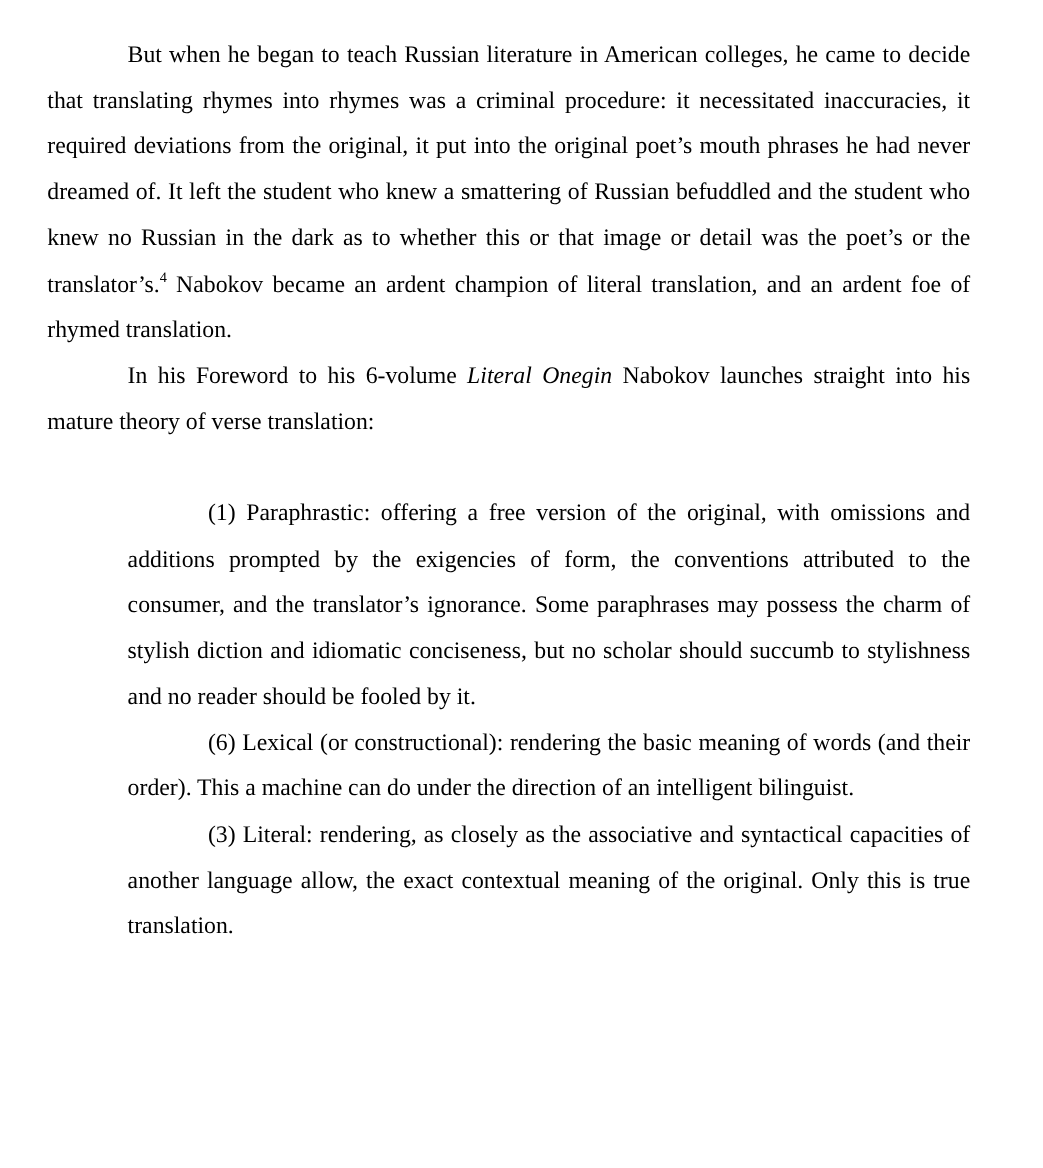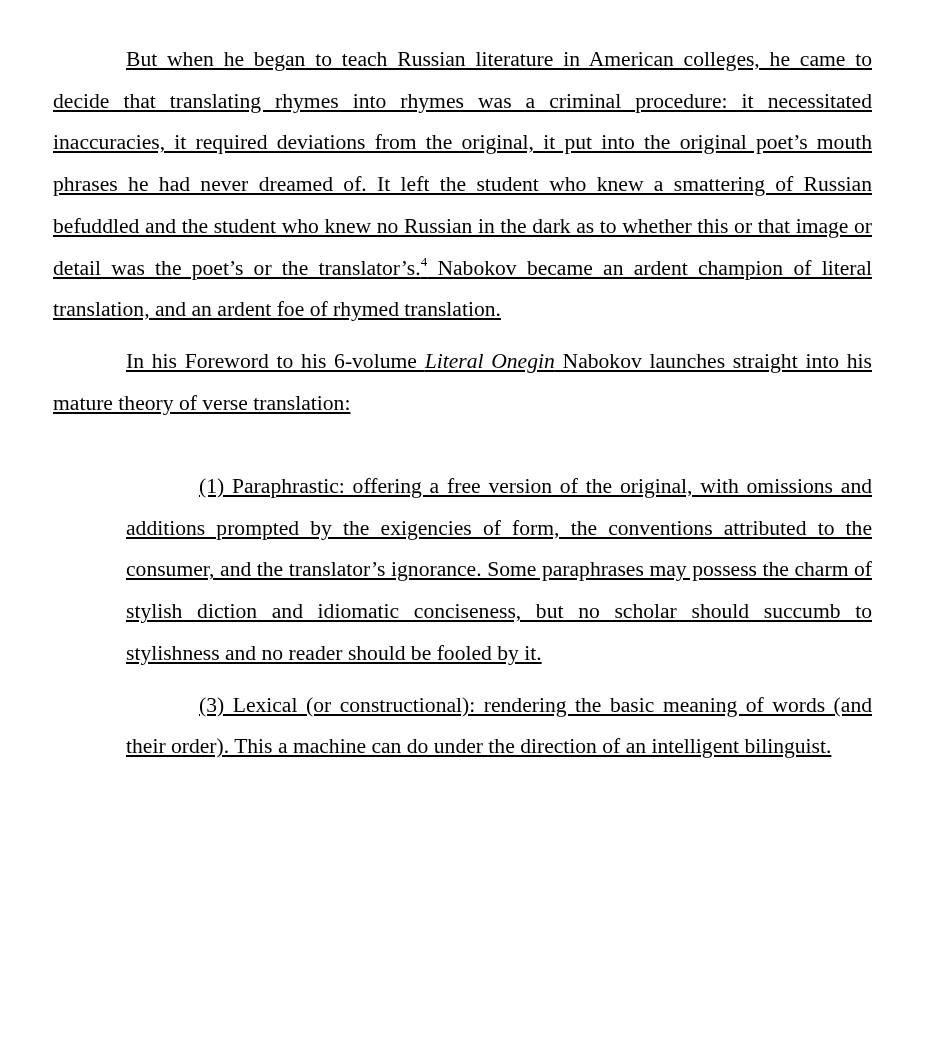--- a/index.html
+++ b/index.html
@@ -15,26 +15,25 @@
       color: #000000;
       font-family: "Liberation Serif", "DejaVu Serif", serif;
     }
     .page {
       position: absolute;
       left: 43px;
       top: 29px;
       width: 839px;
     }
     p {
-      margin: 10px;
+      margin: 0;
       font-size: 21.6px;
       line-height: 41.7px;
       text-align: justify;
       text-align-last: left;
-      text-decoration: underline;
     }
     .indent {
       text-indent: 73px;
     }
     .blockquote {
       margin-left: 73px;
       margin-top: 41.7px;
     }
     sup {
       font-size: 13px;
@@ -47,16 +46,17 @@
 <body>
 
 <div class="page">
 
   <p class="indent"><span>But when he began to teach Russian literature in American colleges, he came to decide that translating rhymes into rhymes was a criminal procedure: it necessitated inaccuracies, it required deviations from the original, it put into the original poet’s mouth phrases he had never dreamed of. It left the student who knew a smattering of Russian befuddled and the student who knew no Russian in the dark as to whether this or that image or detail was the poet’s or the translator’s.</span><sup>4</sup><span> Nabokov became an ardent champion of literal translation, and an ardent foe of rhymed translation.</span></p>
 
   <p class="indent"><span>In his Foreword to his 6-volume </span><em>Literal Onegin</em><span> Nabokov launches straight into his mature theory of verse translation:</span></p>
 
   <div class="blockquote">
     <p class="indent">(1) Paraphrastic: offering a free version of the original, with omissions and additions prompted by the exigencies of form, the conventions attributed to the consumer, and the translator’s ignorance. Some paraphrases may possess the charm of stylish diction and idiomatic conciseness, but no scholar should succumb to stylishness and no reader should be fooled by it.</p>
-    <p class="indent">(3) Lexical (or constructional): rendering the basic meaning of words (and their order). This a machine can do under the direction of an intelligent bilinguist.</p>
+    <p class="indent">(6) Lexical (or constructional): rendering the basic meaning of words (and their order). This a machine can do under the direction of an intelligent bilinguist.</p>
+    <p class="indent">(3) Literal: rendering, as closely as the associative and syntactical capacities of another language allow, the exact contextual meaning of the original. Only this is true translation.</p>
   </div>
 
 </div>
 
 </body></html>

